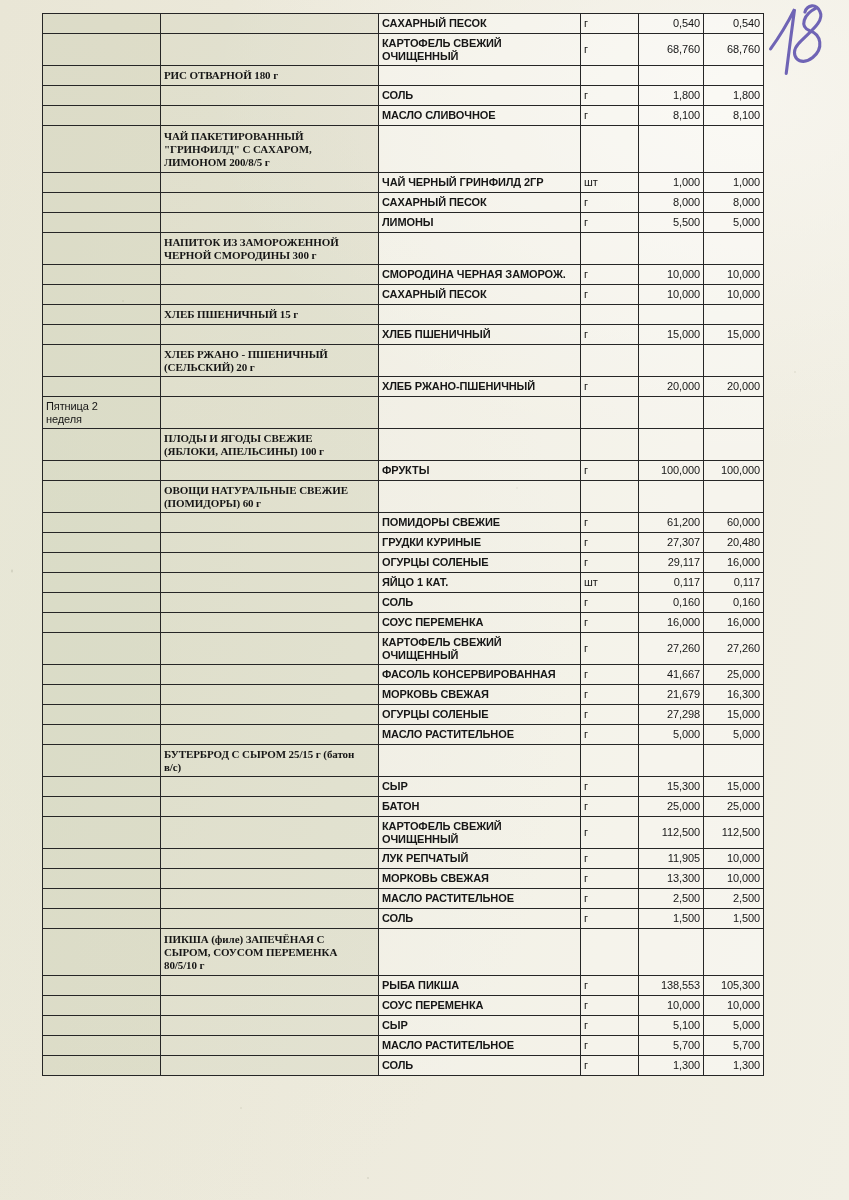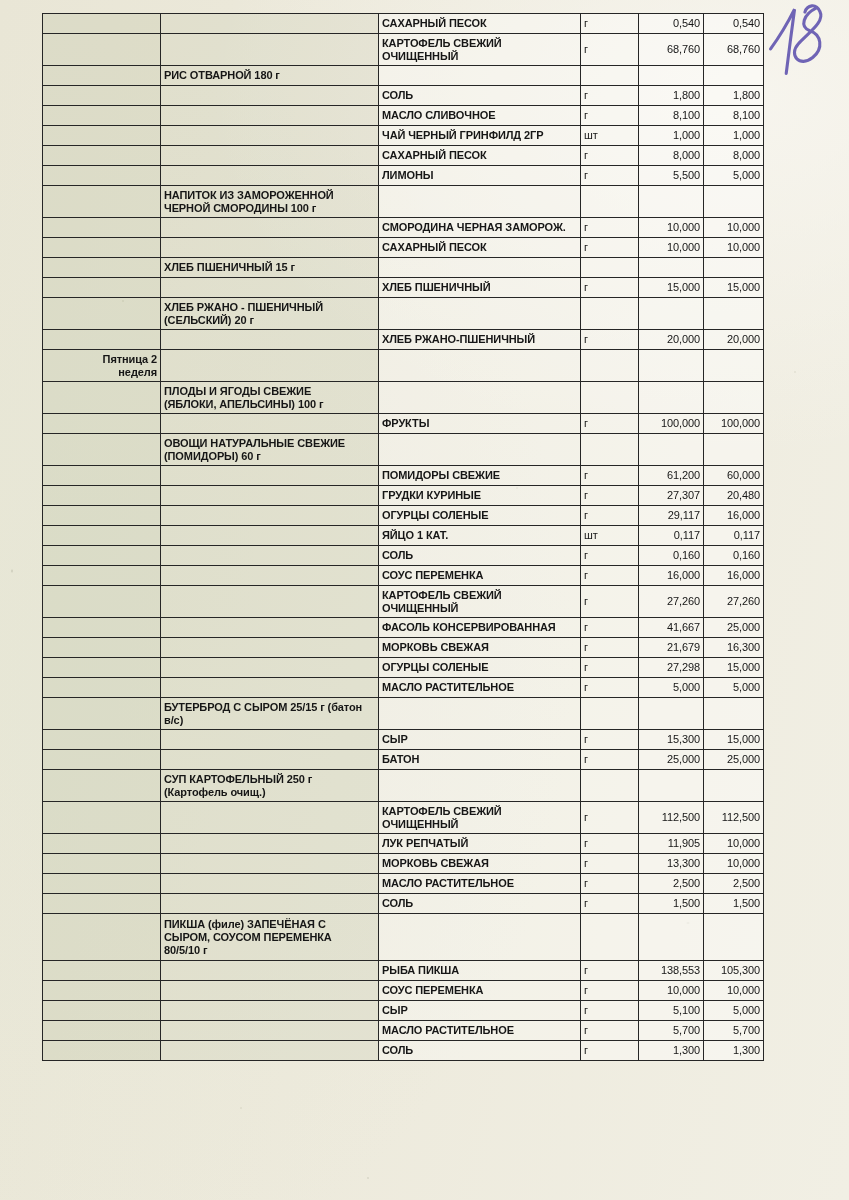--- a/index.html
+++ b/index.html
@@ -30,22 +30,22 @@
   }
   table.menu td{
     border:1.7px solid #262626;
     font-size:11px;line-height:13px;letter-spacing:-0.1px;
     padding:1px 3px;vertical-align:middle;overflow:hidden;
     white-space:pre-line;word-wrap:break-word;
   }
   tr.r-s td{height:17px;}
   tr.r-d td{height:29px;}
   tr.r-t td{height:44px;}
-  td.c-day{background:rgba(172,178,140,.20);font-weight:bold;text-align:right;}
-  td.c-dish{background:rgba(172,178,140,.14);font-weight:bold;}
+  td.c-day{background:rgba(172,178,140,.20);font-weight:normal;}
+  td.c-dish{background:rgba(172,178,140,.14);font-weight:bold;font-family:Liberation Serif, serif;}
   td.c-ing{background:rgba(255,255,255,.30);font-weight:bold;}
   td.c-unit{background:rgba(255,255,255,.36);vertical-align:bottom;padding-bottom:2px;}
   td.c-num{background:rgba(255,255,255,.42);text-align:right;vertical-align:bottom;padding-bottom:2px;padding-right:4px;}
   .handwrite{
     position:absolute;left:756px;top:2px;width:84px;height:80px;
     transform:rotate(-6deg);
   }
   .handwrite svg{display:block;width:100%;height:100%;}
   .sr{
     position:absolute;width:1px;height:1px;overflow:hidden;
@@ -101,20 +101,30 @@
           <td class="c-num">1,800</td>
         </tr>
         <tr class="r-s">
           <td class="c-day"></td>
           <td class="c-dish"></td>
           <td class="c-ing">МАСЛО СЛИВОЧНОЕ</td>
           <td class="c-unit">г</td>
           <td class="c-num">8,100</td>
           <td class="c-num">8,100</td>
         </tr>
+        <tr class="r-t">
+          <td class="c-day"></td>
+          <td class="c-dish">ЧАЙ ПАКЕТИРОВАННЫЙ
+"ГРИНФИЛД" С САХАРОМ,
+ЛИМОНОМ 200/8/5 г</td>
+          <td class="c-ing"></td>
+          <td class="c-unit"></td>
+          <td class="c-num"></td>
+          <td class="c-num"></td>
+        </tr>
         <tr class="r-s">
           <td class="c-day"></td>
           <td class="c-dish"></td>
           <td class="c-ing">ЧАЙ ЧЕРНЫЙ ГРИНФИЛД 2ГР</td>
           <td class="c-unit">шт</td>
           <td class="c-num">1,000</td>
           <td class="c-num">1,000</td>
         </tr>
         <tr class="r-s">
           <td class="c-day"></td>
@@ -128,21 +138,21 @@
           <td class="c-day"></td>
           <td class="c-dish"></td>
           <td class="c-ing">ЛИМОНЫ</td>
           <td class="c-unit">г</td>
           <td class="c-num">5,500</td>
           <td class="c-num">5,000</td>
         </tr>
         <tr class="r-d">
           <td class="c-day"></td>
           <td class="c-dish">НАПИТОК ИЗ ЗАМОРОЖЕННОЙ
-ЧЕРНОЙ СМОРОДИНЫ 100 г</td>
+ЧЕРНОЙ СМОРОДИНЫ 300 г</td>
           <td class="c-ing"></td>
           <td class="c-unit"></td>
           <td class="c-num"></td>
           <td class="c-num"></td>
         </tr>
         <tr class="r-s">
           <td class="c-day"></td>
           <td class="c-dish"></td>
           <td class="c-ing">СМОРОДИНА ЧЕРНАЯ ЗАМОРОЖ.</td>
           <td class="c-unit">г</td>
@@ -331,29 +341,20 @@
           <td class="c-num">15,300</td>
           <td class="c-num">15,000</td>
         </tr>
         <tr class="r-s">
           <td class="c-day"></td>
           <td class="c-dish"></td>
           <td class="c-ing">БАТОН</td>
           <td class="c-unit">г</td>
           <td class="c-num">25,000</td>
           <td class="c-num">25,000</td>
-        </tr>
-        <tr class="r-d">
-          <td class="c-day"></td>
-          <td class="c-dish">СУП КАРТОФЕЛЬНЫЙ 250 г
-(Картофель очищ.)</td>
-          <td class="c-ing"></td>
-          <td class="c-unit"></td>
-          <td class="c-num"></td>
-          <td class="c-num"></td>
         </tr>
         <tr class="r-d">
           <td class="c-day"></td>
           <td class="c-dish"></td>
           <td class="c-ing">КАРТОФЕЛЬ СВЕЖИЙ
 ОЧИЩЕННЫЙ</td>
           <td class="c-unit">г</td>
           <td class="c-num">112,500</td>
           <td class="c-num">112,500</td>
         </tr>

